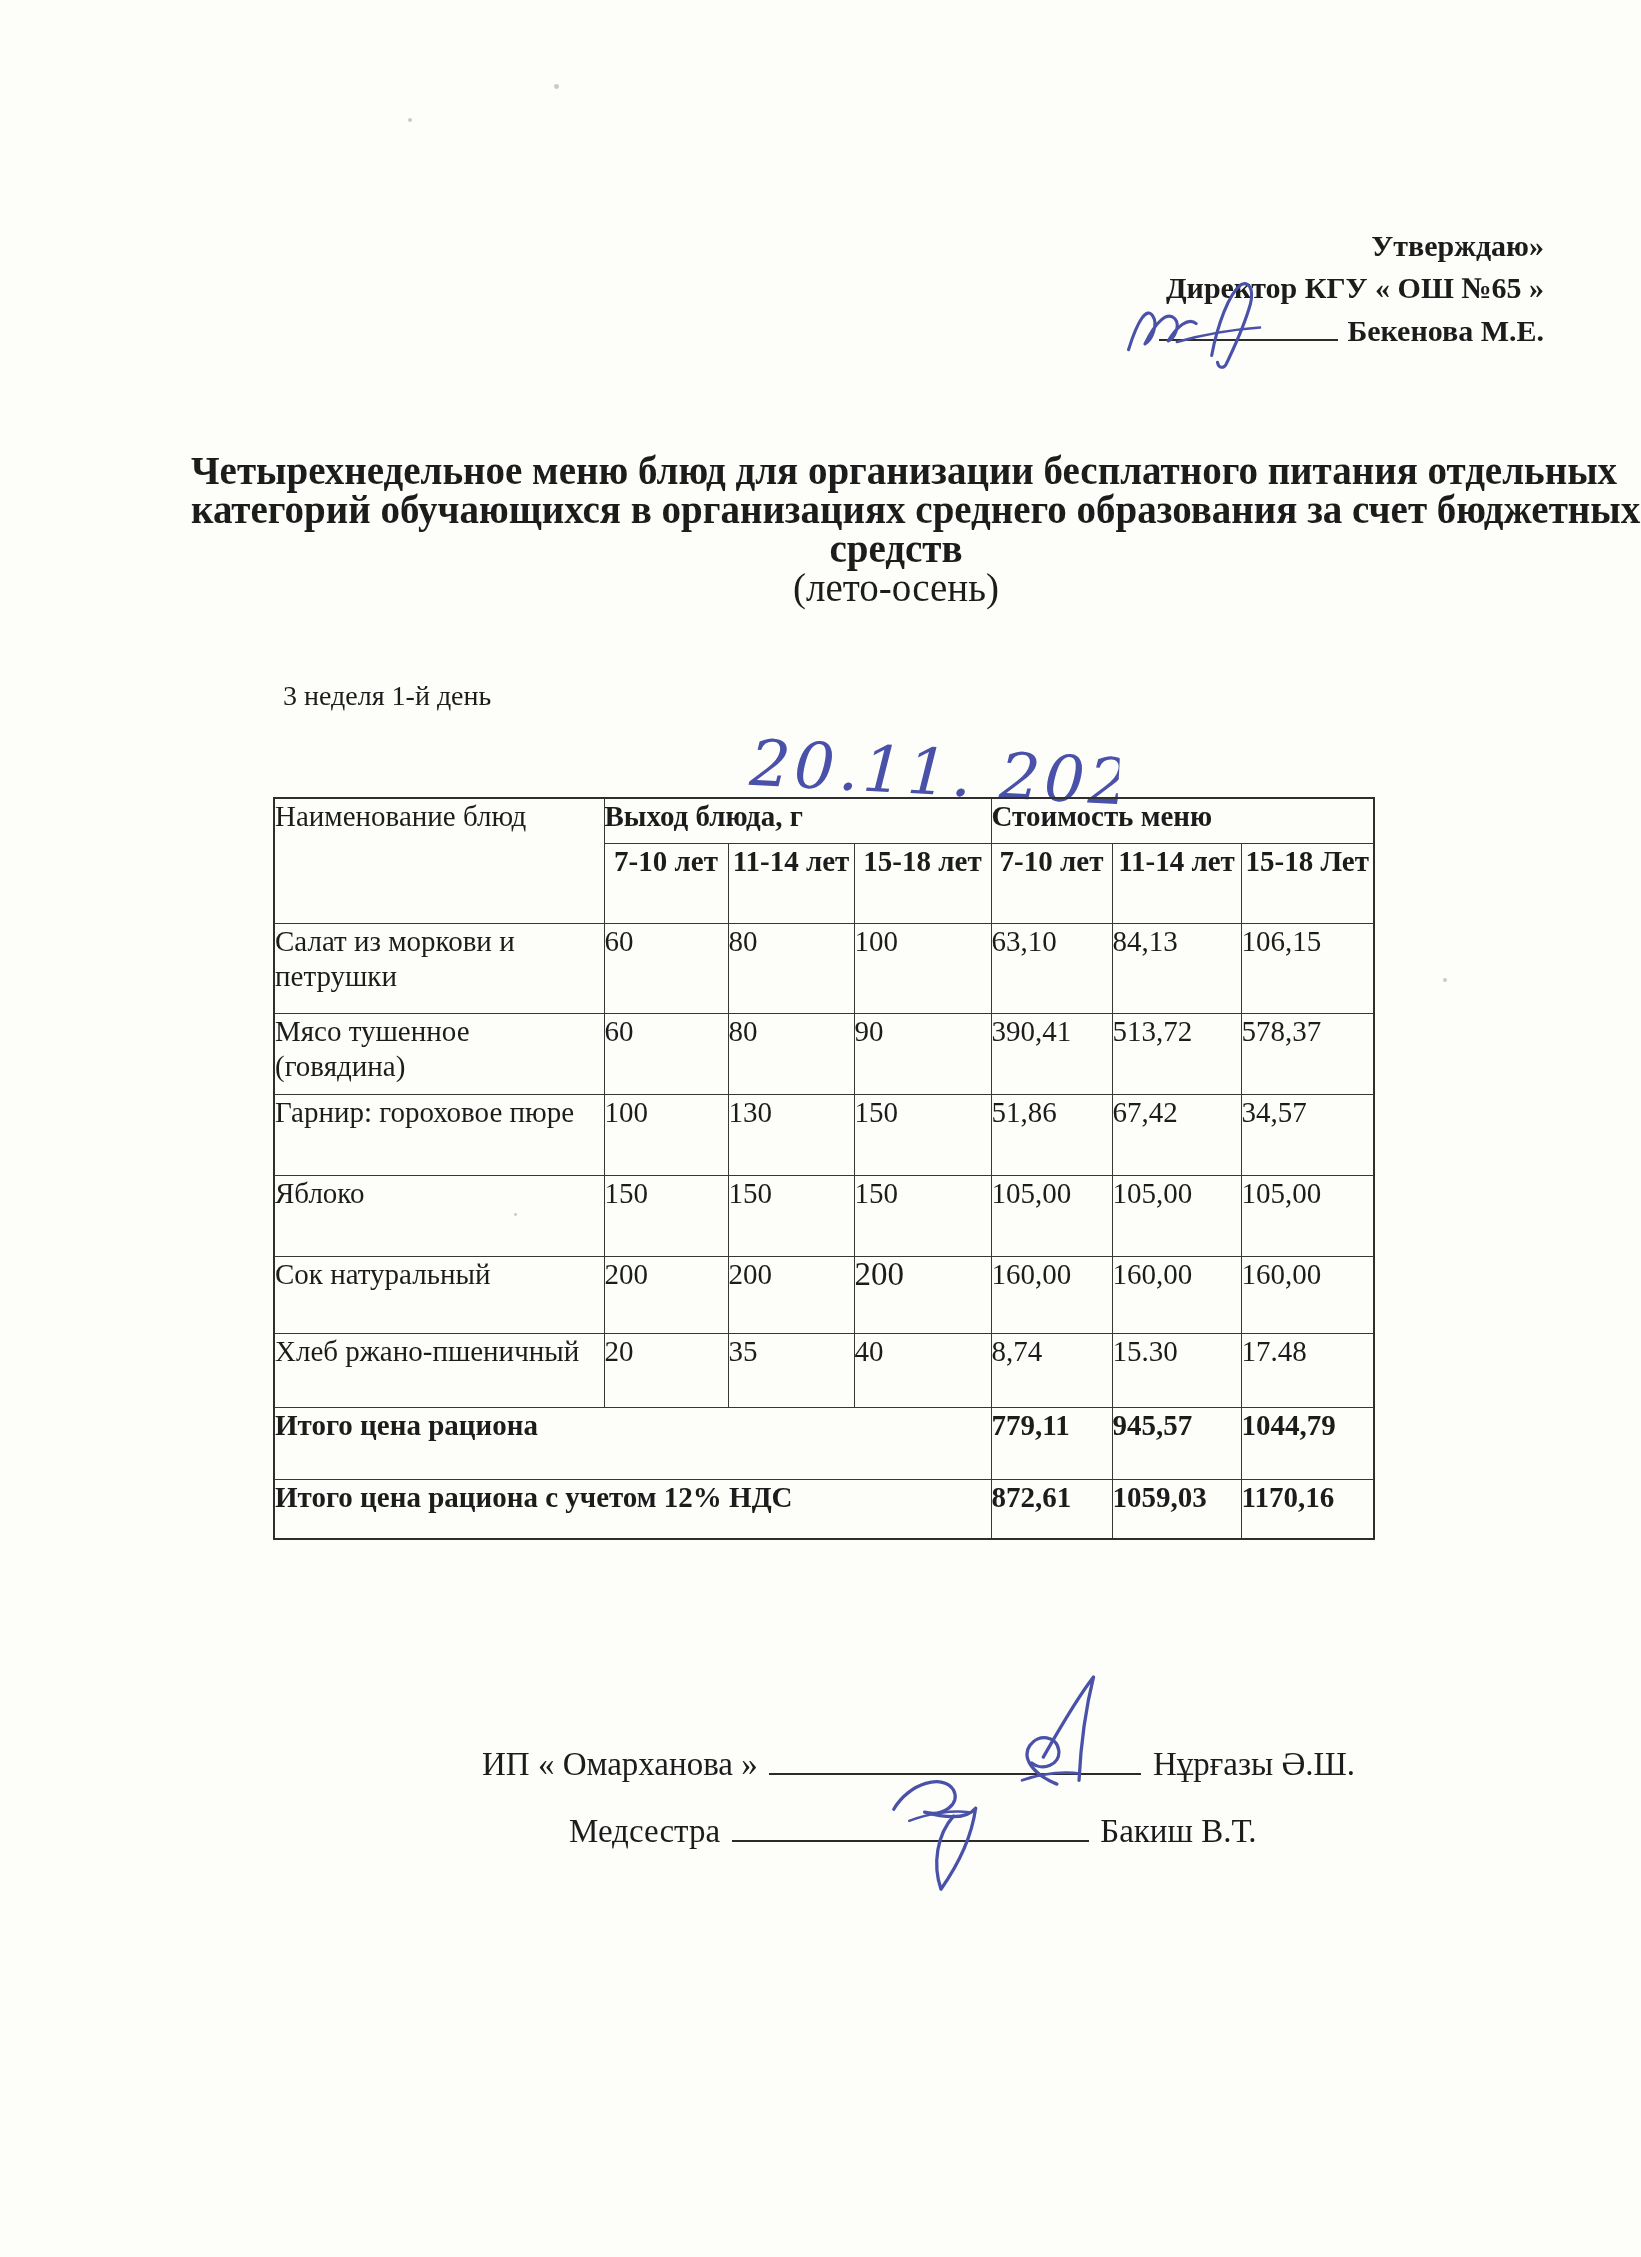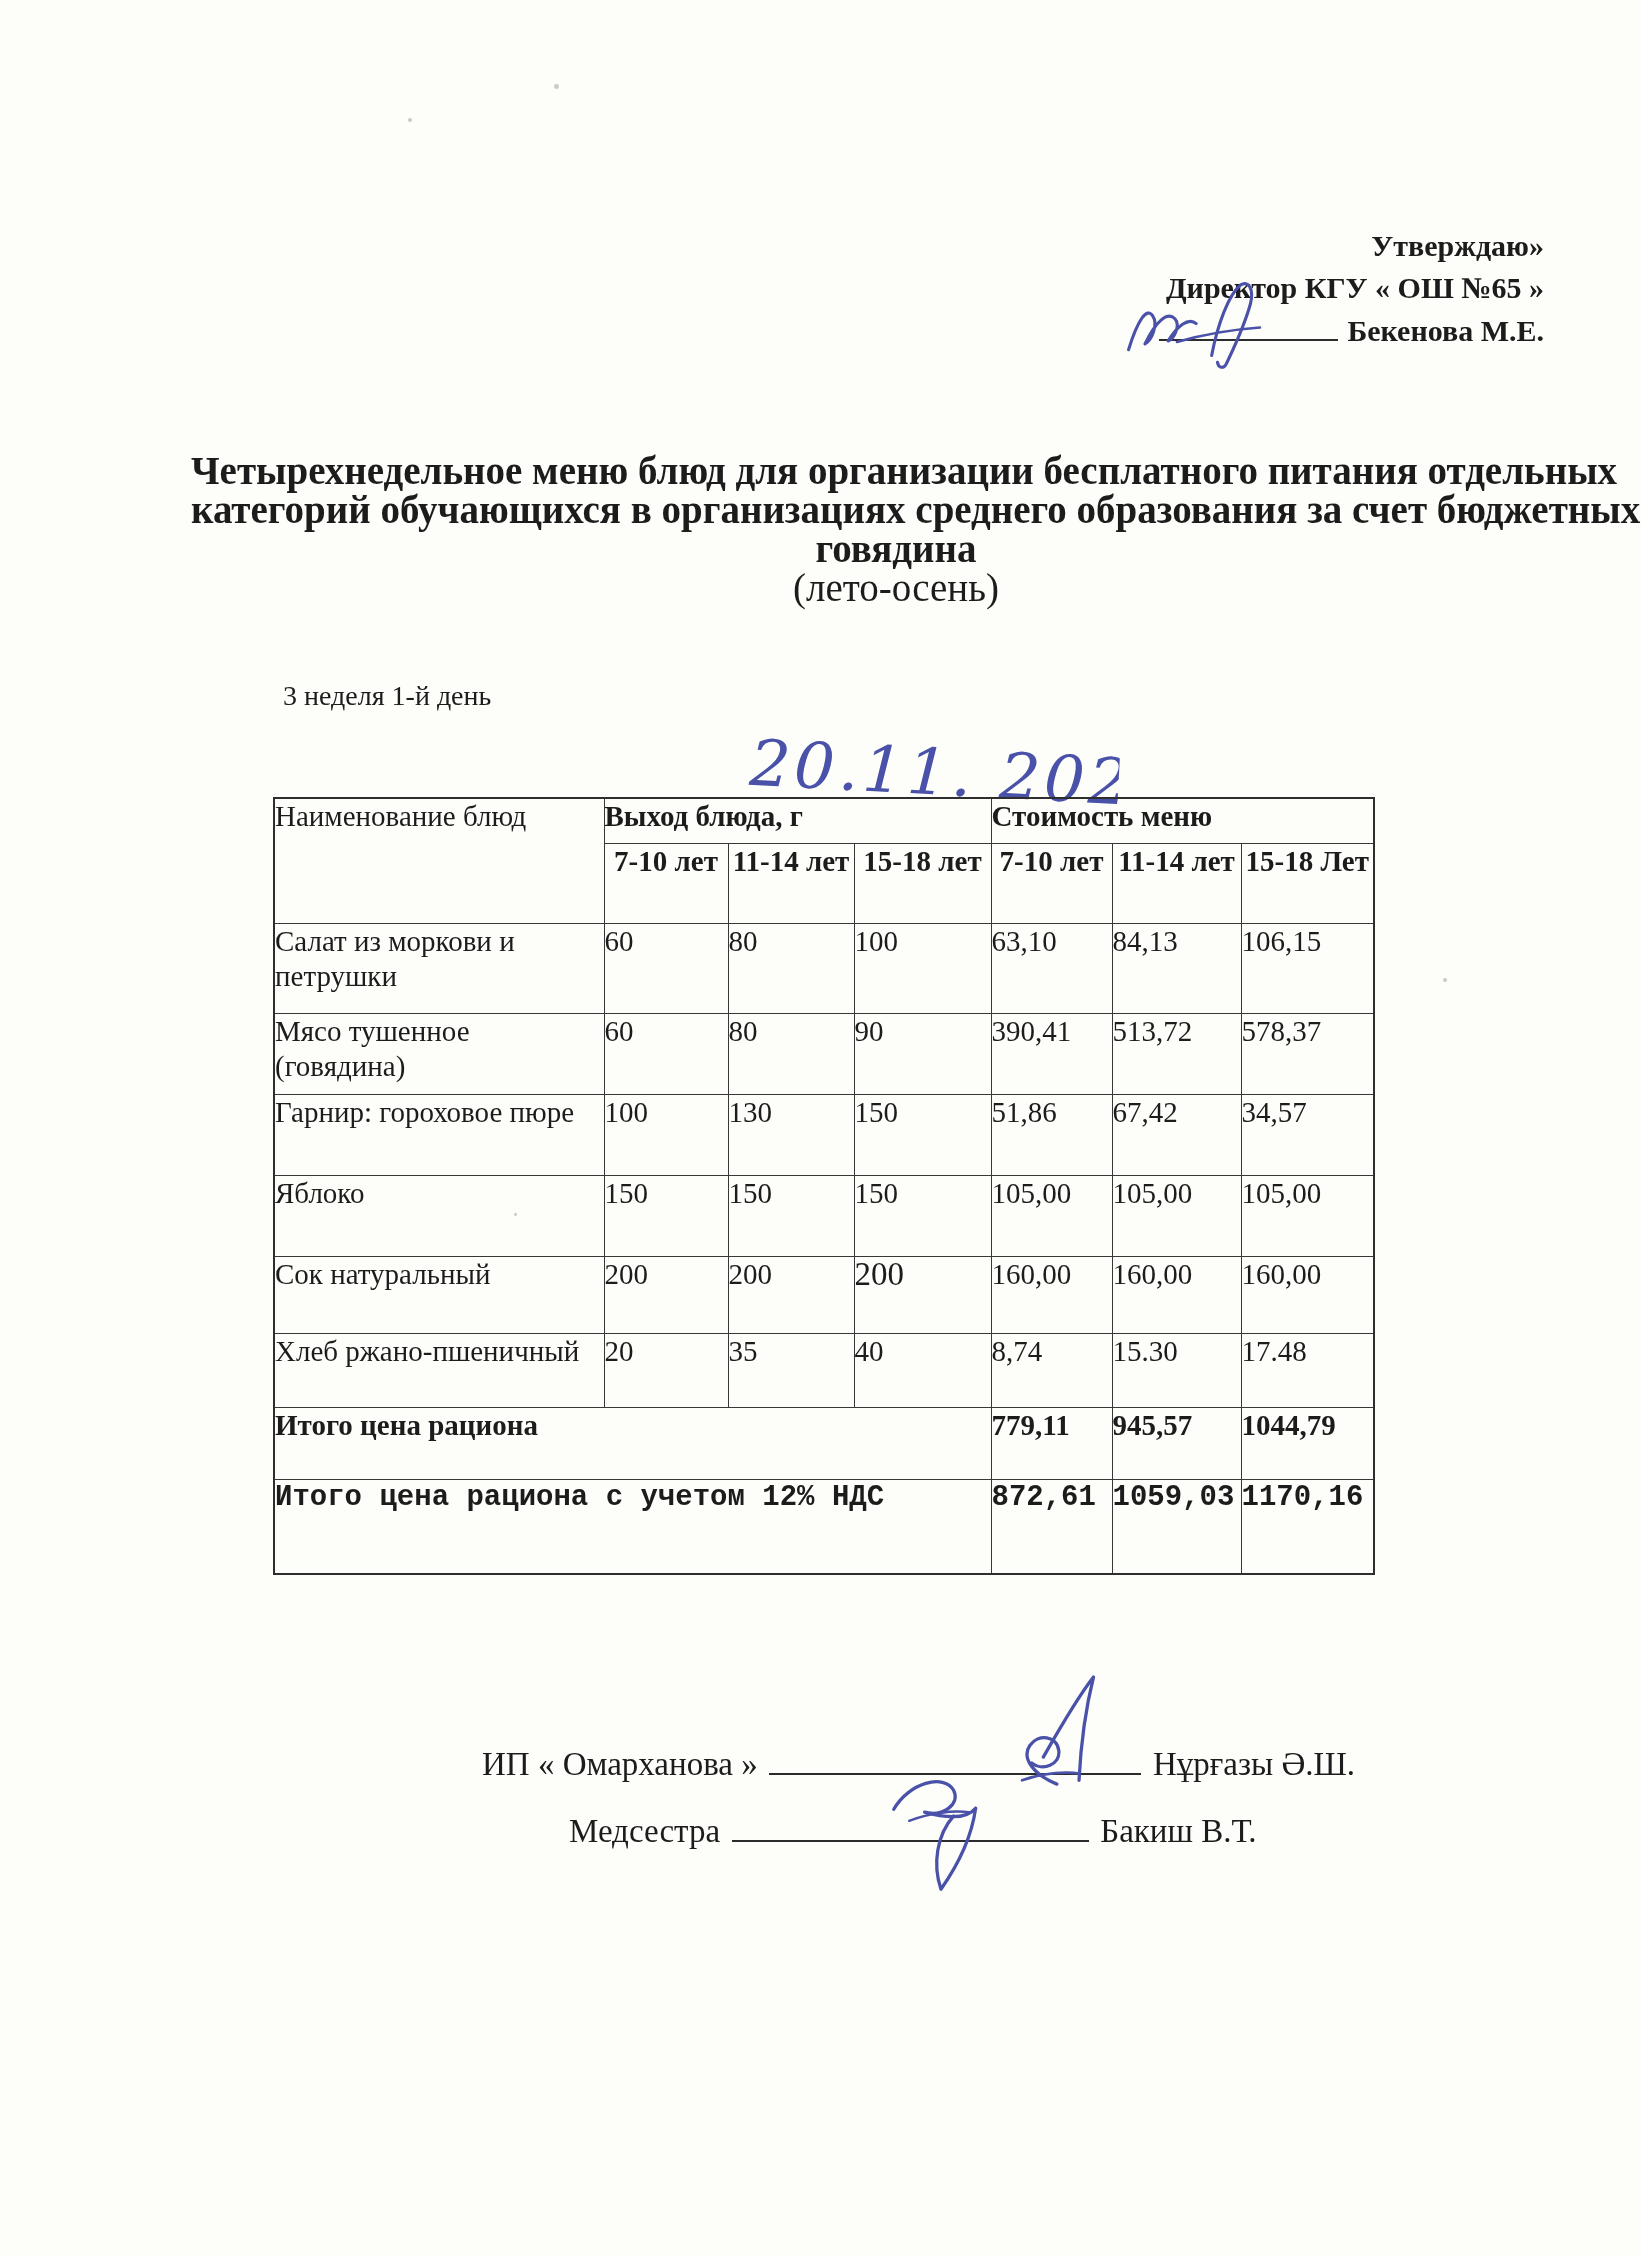--- a/index.html
+++ b/index.html
@@ -43,21 +43,21 @@
     border:1.9px solid #373737;
     vertical-align:top;
     line-height:35px;
     padding:0;
     overflow:hidden;
   }
   table.menu{border:2.9px solid #2e2e2e;}
   .hr1{height:45px;}
   .hr2{height:80px;}
   .rr1{height:90px;} .rr2{height:81px;} .rr3{height:81px;} .rr4{height:81px;padding-left:32px;}
-  .rr5{height:77px;} .rr6{height:74px;} .rr7{height:72px;} .rr8{height:95px;font-family:Liberation Mono, monospace;}
+  .rr5{height:77px;} .rr6{height:74px;} .rr7{height:72px;} .rr8{height:60px;}
   th.c-dish{font-weight:normal;text-align:left;padding:5.8px 9.7px 0 15.4px;}
   th.c-group{font-weight:bold;text-align:left;padding:3.9px 0 0 13.5px;}
   th.c-age{font-weight:bold;text-align:center;line-height:39px;padding-top:9.7px;}
   td.dish{text-align:left;padding:4.8px 56px 0 15.4px;}
   td.w{padding:4.8px 3.9px 0 19.3px;}
   td.w3{padding-left:17.4px;}
   td.c{padding:4.8px 3.9px 0 13.5px;}
   td.pt45{padding-top:43px;} td.pt48{padding-top:46px;} td.pt42{padding-top:41px;}
   td.pt46{padding-top:44px;} td.pt36{padding-top:35px;font-size:33px;line-height:39px;}
   td.pt5{padding-top:4.8px;}
@@ -90,21 +90,21 @@
 
   <svg class="ink" style="left:1115px;top:278px" width="203" height="97" viewBox="0 0 210 100">
     <path d="M14 74 C 24 42 33 30 39 39 C 45 48 38 64 31 68 C 42 45 54 34 62 42 C 68 49 61 63 55 65 C 64 50 76 40 84 47" stroke-width="3.2"></path>
     <path d="M100 80 C 106 48 118 16 130 7 C 138 2 144 11 140 27 C 133 52 122 74 115 89 C 112 94 107 93 106 87" stroke-width="3.2"></path>
     <path d="M64 66 C 92 58 122 53 150 51" stroke-width="2.6"></path>
   </svg>
 
   <div class="title">
     <div class="tline">Четырехнедельное меню блюд для организации бесплатного питания отдельных</div>
     <div class="tline">категорий обучающихся в организациях среднего образования за счет бюджетных</div>
-    <div class="tline">говядина</div>
+    <div class="tline">средств</div>
     <div class="tline season">(лето-осень)</div>
   </div>
 
   <div class="week">3 неделя 1-й день</div>
 
   <svg class="date-svg" width="377" height="116" viewBox="0 0 390 120">
     <text x="8" y="86" font-family="DejaVu Serif, Liberation Serif, serif" font-style="italic" font-size="66" letter-spacing="4" fill="#4a51a8">20.11. 2023</text>
   </svg>
 
   <table class="menu">

